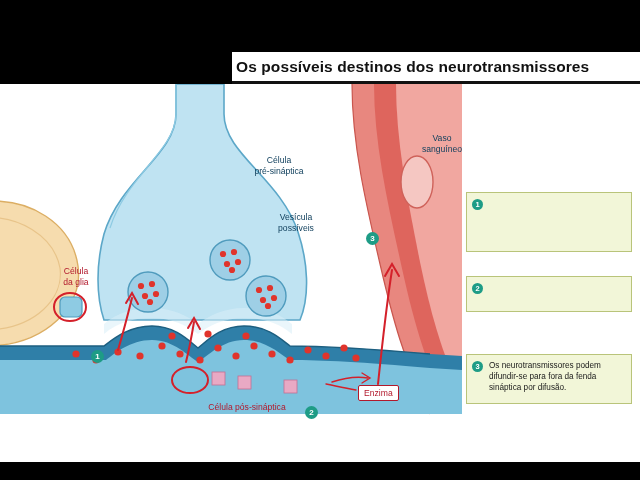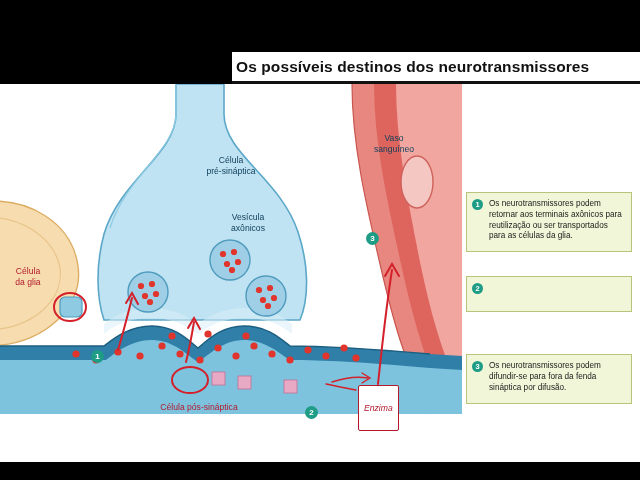--- a/index.html
+++ b/index.html
@@ -86,36 +86,36 @@
   #callout-3 { left: 466px; top: 270px; width: 166px; height: 50px; }
 
   
   .fig-label {
     position: absolute;
     font-size: 8.6px;
     color: #12415e;
     line-height: 1.25;
     text-align: center;
     white-space: pre-line;
+    padding-left: 48px;
   }
   #label-presynaptic { left: 186px; top: 71px; width: 90px; }
   #label-vesicle     { left: 206px; top: 128px; width: 84px; }
   #label-vaso        { left: 358px; top: 49px; width: 72px; }
   #label-glia        { left: 2px;   top: 182px; width: 52px; color: #b2192c; }
   #label-postsyn     { left: 144px; top: 318px; width: 110px; color: #b2192c; }
   #label-enzima {
     position: absolute;
     left: 358px; top: 301px;
     font-size: 8.6px;
     color: #b2192c;
     border: 1.3px solid #b2192c;
-    padding: 17px 5px;
+    padding: 2px 5px;
     background: #ffffff;
     border-radius: 2px;
-    font-style: italic;
   }
   
   .fig-num {
     position: absolute;
     width: 13px;
     height: 13px;
     border-radius: 50%;
     background: #1e9c86;
     color: #ffffff;
     font-size: 8px;
@@ -247,35 +247,34 @@
 
         <ellipse cx="190" cy="296" rx="18" ry="13"></ellipse>
 
         <path d="M356,306 C344,304 336,302 326,300" stroke-width="1.4"></path>
       </g>
     </svg>
 
     <div class="fig-label" id="label-presynaptic">Célula
 pré-sináptica</div>
     <div class="fig-label" id="label-vesicle">Vesícula
-axônicos</div>
+possíveis</div>
     <div class="fig-label" id="label-vaso">Vaso
 sanguíneo</div>
     <div class="fig-label" id="label-glia">Célula
 da glia</div>
     <div class="fig-label" id="label-postsyn">Célula pós-sináptica</div>
     <div id="label-enzima">Enzima</div>
 
     <div class="fig-num" id="fignum-1">1</div>
     <div class="fig-num" id="fignum-2">2</div>
     <div class="fig-num" id="fignum-3">3</div>
 
     <div class="callout" id="callout-1">
       <span class="bullet-num">1</span>
-      <span>Os neurotransmissores podem retornar aos terminais axônicos para reutilização ou ser transportados para as células da glia.</span>
     </div>
     <div class="callout" id="callout-2">
       <span class="bullet-num">2</span>
     </div>
     <div class="callout" id="callout-3">
       <span class="bullet-num">3</span>
       <span>Os neurotransmissores podem difundir-se para fora da fenda sináptica por difusão.</span>
     </div>
 
   </div>

